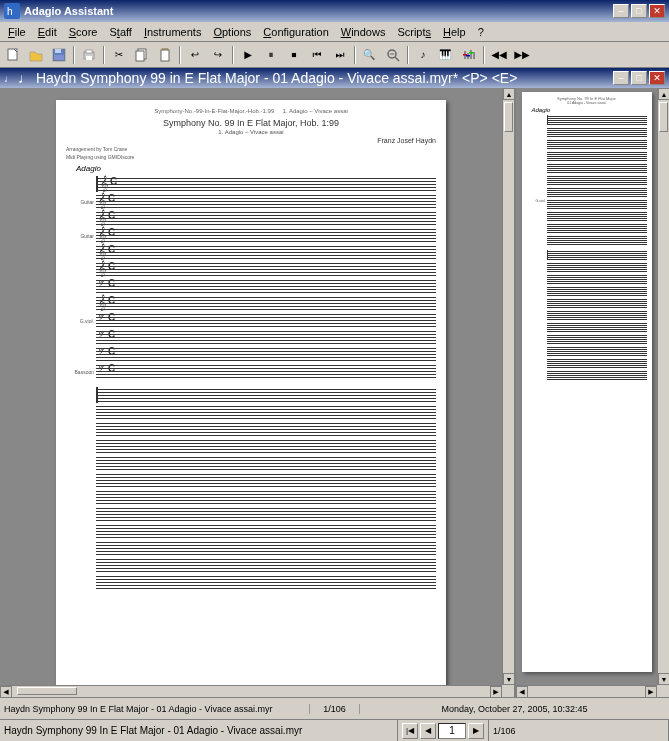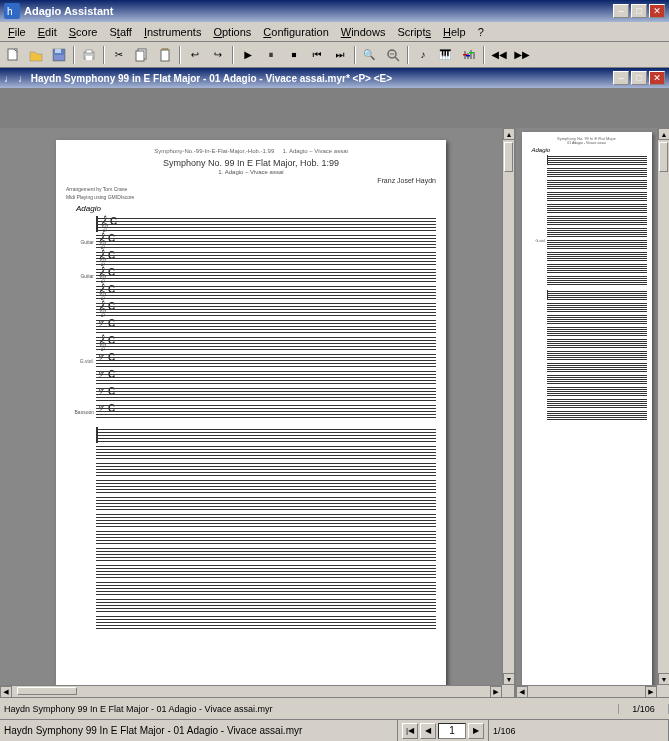--- a/index.html
+++ b/index.html
@@ -50,21 +50,21 @@
     .doc-area { display: flex; flex-direction: column; height: calc(741px - 22px - 20px - 26px - 22px); }
 
     
     .doc-window {
       flex: 1; background: #808080; position: relative; overflow: hidden;
     }
     .doc-title-bar {
       background: linear-gradient(to bottom, #0a246a, #a6b5d5);
       color: white; height: 20px; display: flex; align-items: center; padding: 0 4px;
     }
-    .doc-title-text { flex: 1; font-size: 10px; font-weight: bold; }
+    .doc-title-text { flex: 1; font-size: 14px; font-weight: normal; }
     .doc-title-buttons { display: flex; gap: 2px; }
 
     
     .left-tools {
       position: absolute; left: 0; top: 0; width: 25px; bottom: 20px;
       background: #d4d0c8; border-right: 1px solid #808080;
       display: flex; flex-direction: column; align-items: center; gap: 1px; padding-top: 2px; overflow: hidden;
     }
     .left-btn {
       width: 22px; height: 22px; background: #d4d0c8; border: 1px solid transparent;
@@ -305,21 +305,21 @@
     <div class="doc-title-bar">
       <span style="font-size:10px; margin-right:4px;">♩</span>
       <span class="doc-title-text">♩ Haydn Symphony 99 in E Flat Major - 01 Adagio - Vivace assai.myr* &lt;P&gt; &lt;E&gt;</span>
       <div class="doc-title-buttons">
         <div class="title-btn">–</div>
         <div class="title-btn">□</div>
         <div class="title-btn" style="background:#c0392b;color:white;">✕</div>
       </div>
     </div>
 
-    <div style="position:absolute; top:20px; left:0; right:0; bottom:22px; display:flex;margin-top:40px;">
+    <div style="position:absolute; top:20px; left:0; right:0; bottom:22px; display:flex;">
 
       <div class="left-tools">
         <div class="left-btn" title="Select">↑</div>
         <div class="left-btn" title="Zoom">
           <svg width="14" height="14">
               <circle cx="6" cy="6" r="4" fill="none" stroke="#444" stroke-width="1.5"></circle>
               <line x1="9" y1="9" x2="13" y2="13" stroke="#444" stroke-width="1.5"></line>
             </svg>
         </div>
         <div class="left-btn active" title="Edit">✏</div>
@@ -917,20 +917,21 @@
             <div class="h-scroll-btn">▶</div>
           </div>
           <div class="corner" style="position:absolute; bottom:0; right:0;"></div>
         </div>
       </div>
     </div>
 
     <div style="position:absolute; bottom:0; left:0; right:0; height:22px; background:#d4d0c8; border-top:1px solid #808080; display:flex; align-items:center; font-size:9px;">
       <div style="flex:1; padding:0 4px; overflow:hidden; white-space:nowrap; border-right:1px solid #999;">Haydn Symphony 99 In E Flat Major - 01 Adagio - Vivace assai.myr</div>
       <div style="width:50px; padding:0 4px; text-align:center; border-right:1px solid #999;">1/106</div>
+      <div style="flex:1; padding:0 4px; text-align:center;">Monday, October 27, 2005, 10:32:45</div>
     </div>
   </div>
 </div>
 
 <div class="status-bar">
   <div class="status-left">
     <span>Haydn Symphony 99 In E Flat Major - 01 Adagio - Vivace assai.myr</span>
   </div>
   <div class="page-nav" style="padding:0 4px; border-right:1px solid #808080; height:100%; display:flex; align-items:center; gap:2px;">
     <div class="page-nav-btn">|◀</div>

